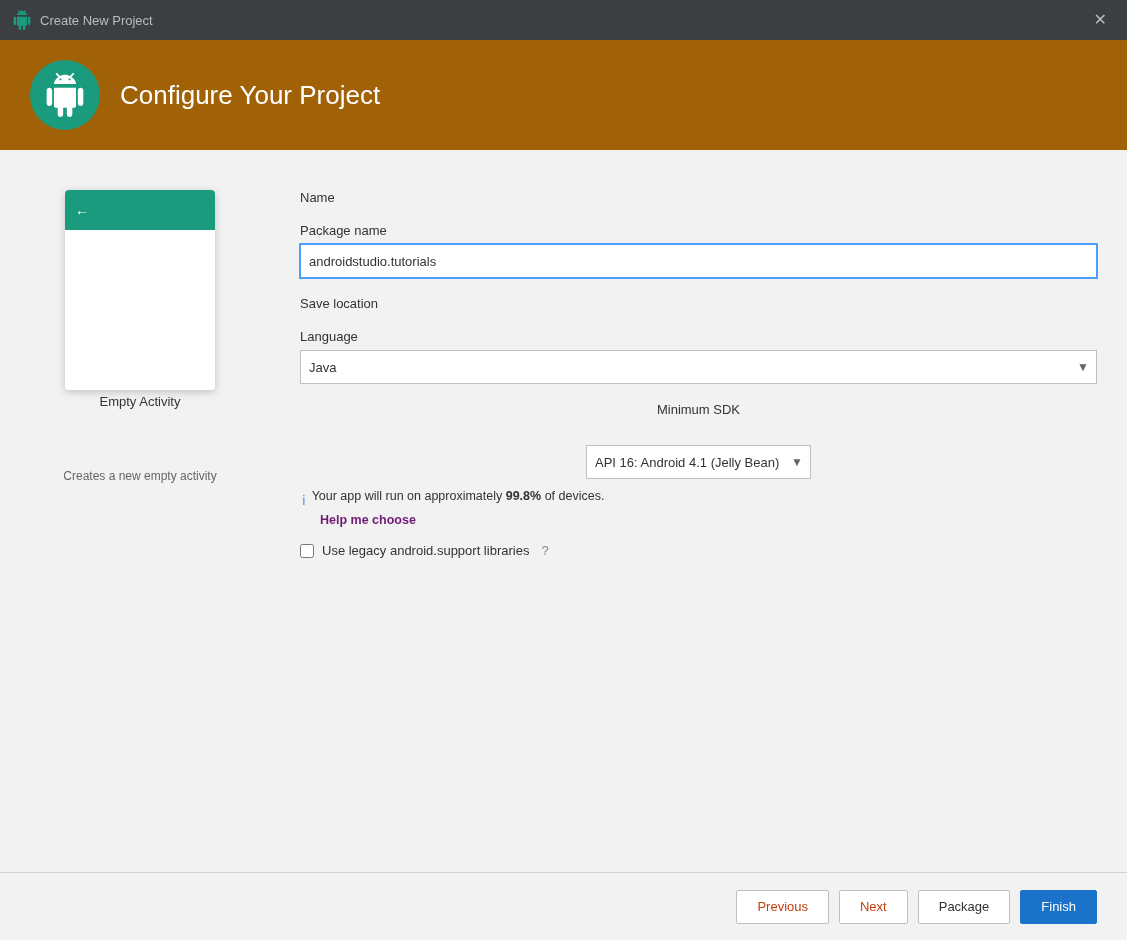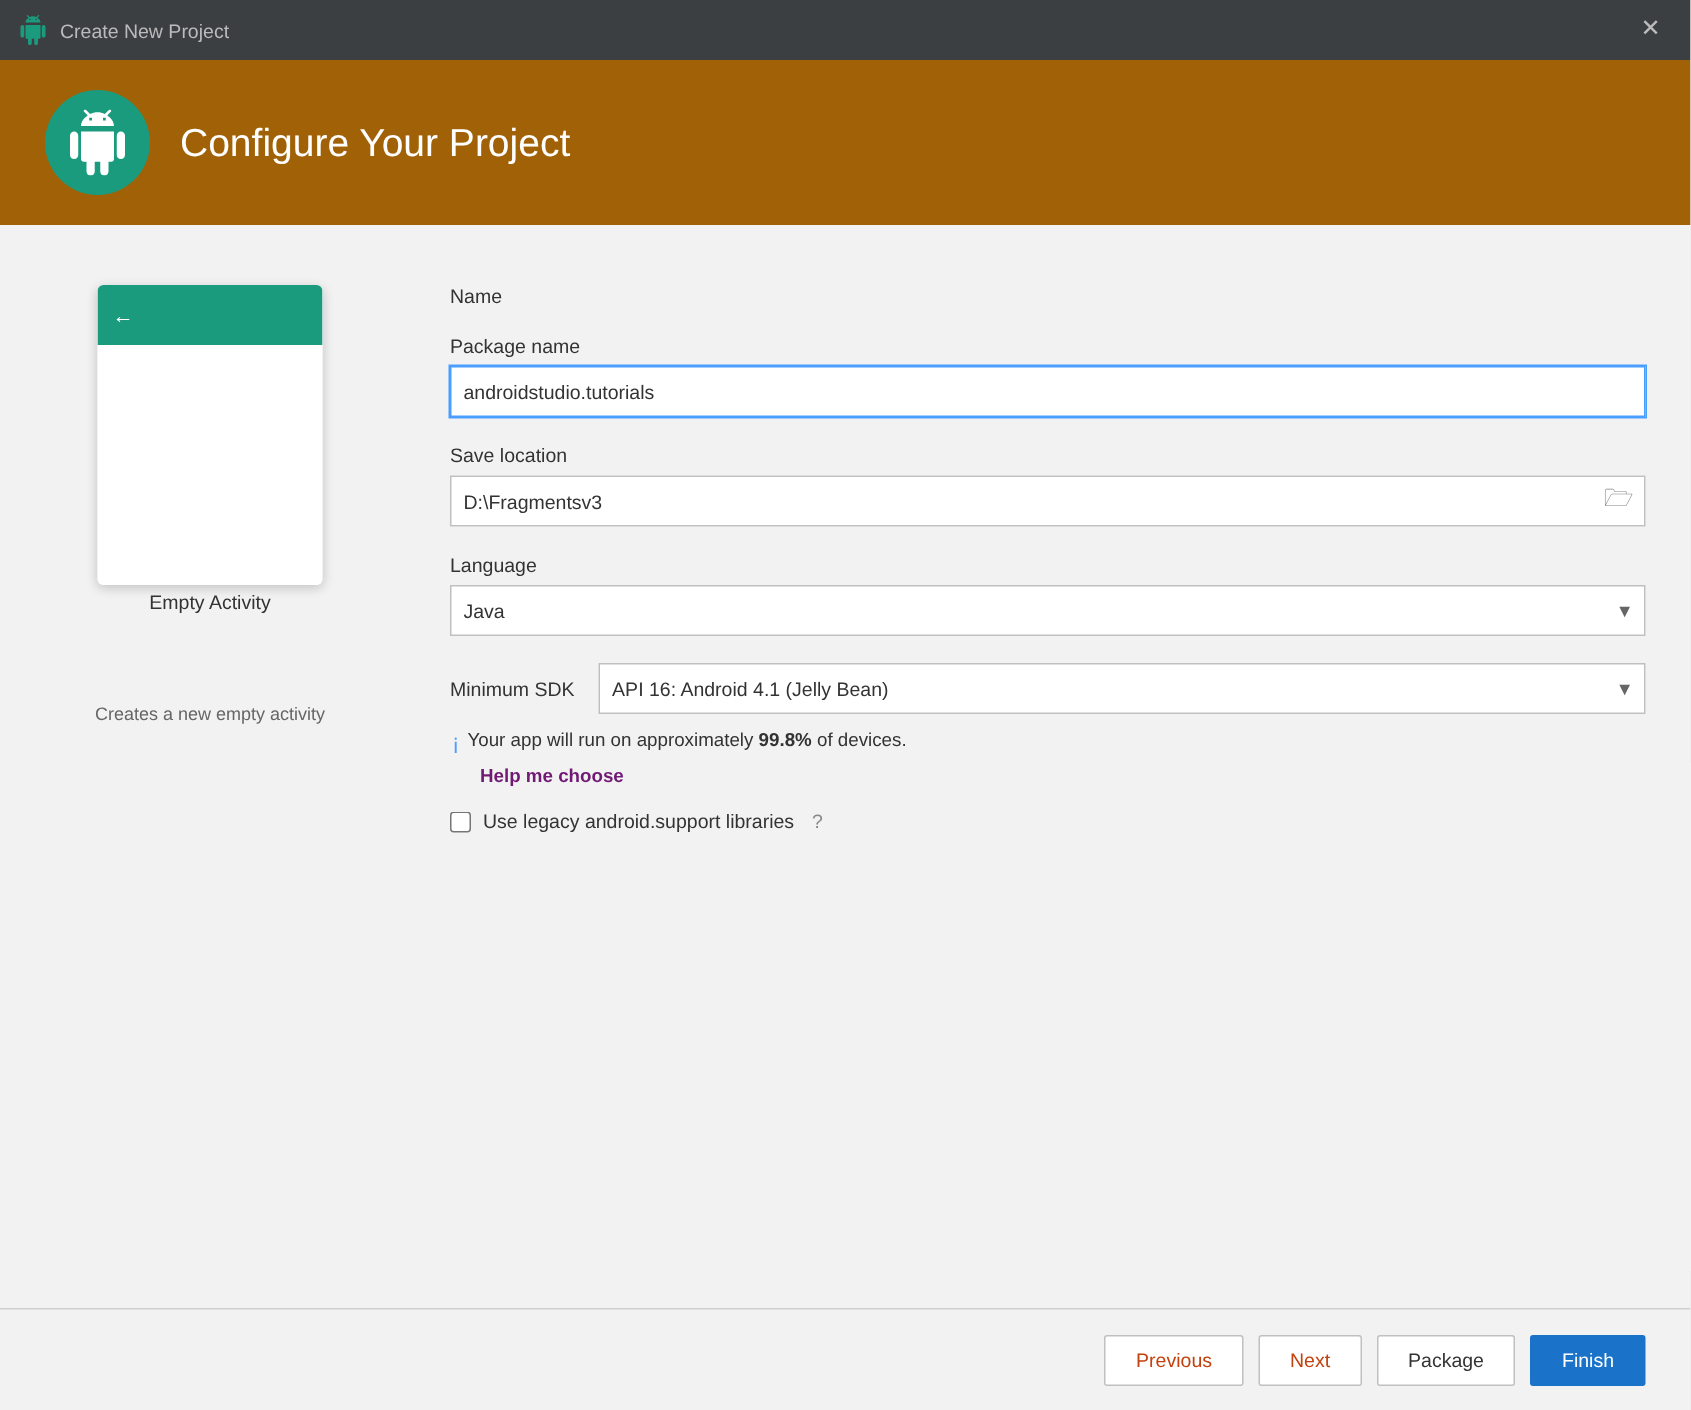--- a/index.html
+++ b/index.html
@@ -199,22 +199,23 @@
       transform: translateY(-50%);
       pointer-events: none;
       color: #666;
       font-size: 12px;
     }
 
     
     .sdk-row {
       display: flex;
       align-items: center;
-      gap: 16px;
+      gap: 28px;
       margin-bottom: 10px;
+      flex-direction: column;
     }
     .sdk-label {
       font-size: 13px;
       color: #333;
       white-space: nowrap;
       font-weight: 500;
     }
     .sdk-select-wrapper {
       position: relative;
       flex: 1;
@@ -364,24 +365,20 @@
       <label class="form-label">Name</label>
     </div>
 
     <div class="form-group">
       <label class="form-label">Package name</label>
       <input type="text" class="form-input active" value="androidstudio.tutorials" style="">
     </div>
 
     <div class="form-group">
       <label class="form-label">Save location</label>
-      <div class="form-input-with-icon">
-        <input type="text" value="D:\Fragmentsv3" style="">
-        <span class="folder-icon">🗁</span>
-      </div>
     </div>
 
     <div class="form-group">
       <label class="form-label">Language</label>
       <div class="form-select-wrapper">
         <select class="form-select">
           <option>Java</option>
           <option>Kotlin</option>
         </select>
         <span class="select-arrow">▼</span>

